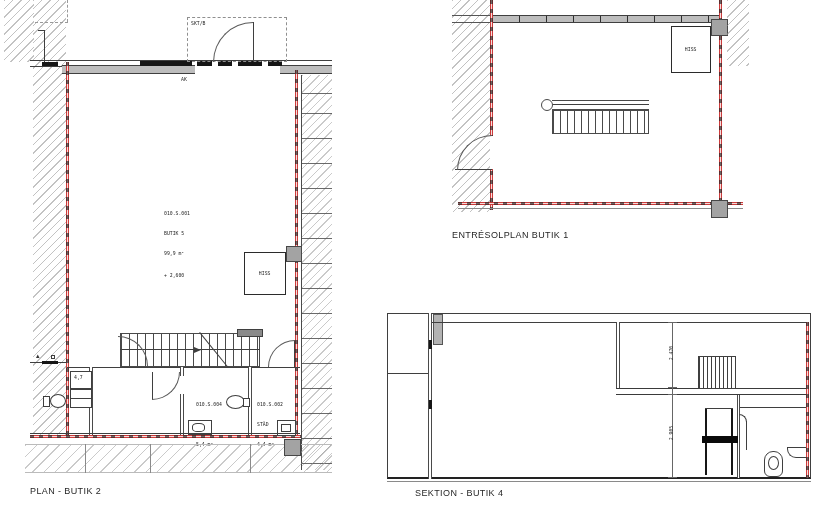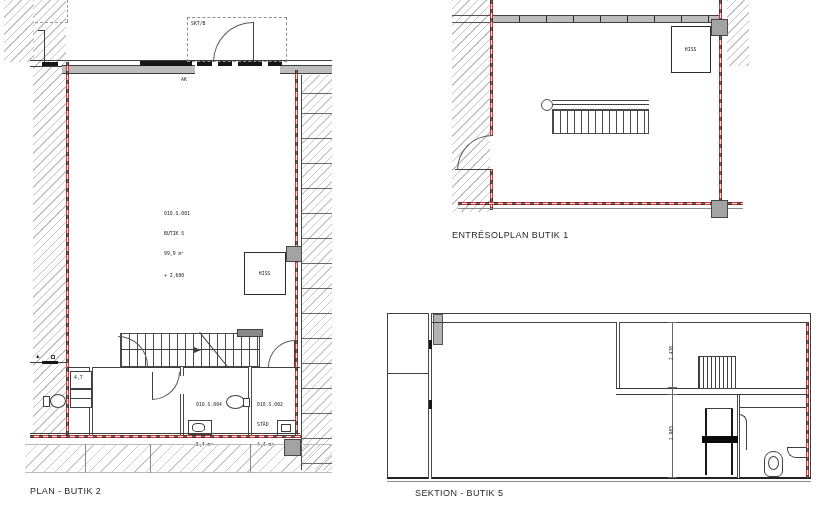--- a/index.html
+++ b/index.html
@@ -233,16 +233,16 @@
 
     <div class="abs hook" style="left:739px;top:414px;width:8px;height:8px;"></div>
     <div class="abs ln" style="left:746px;top:421px;width:1px;height:29px;"></div>
 
     <div class="abs" style="left:764px;top:451px;width:19px;height:26px;border:1px solid #3f3f3f;border-radius:9px 9px 6px 6px;background:#fff;"></div>
     <div class="abs ellipse" style="left:768px;top:456px;width:11px;height:14px;"></div>
     <div class="abs" style="left:787px;top:447px;width:19px;height:11px;border:1px solid #3f3f3f;border-right:none;border-bottom-left-radius:9px;background:#fff;"></div>
 
     <div class="abs rwv" style="left:806px;top:322px;height:156px;"></div>
 
-    <div class="caption" style="left:415px;top:488px;">SEKTION - BUTIK 5</div>
+    <div class="caption" style="left:415px;top:488px;">SEKTION - BUTIK 4</div>
   </div>
 
 </div>
 
 </body></html>

